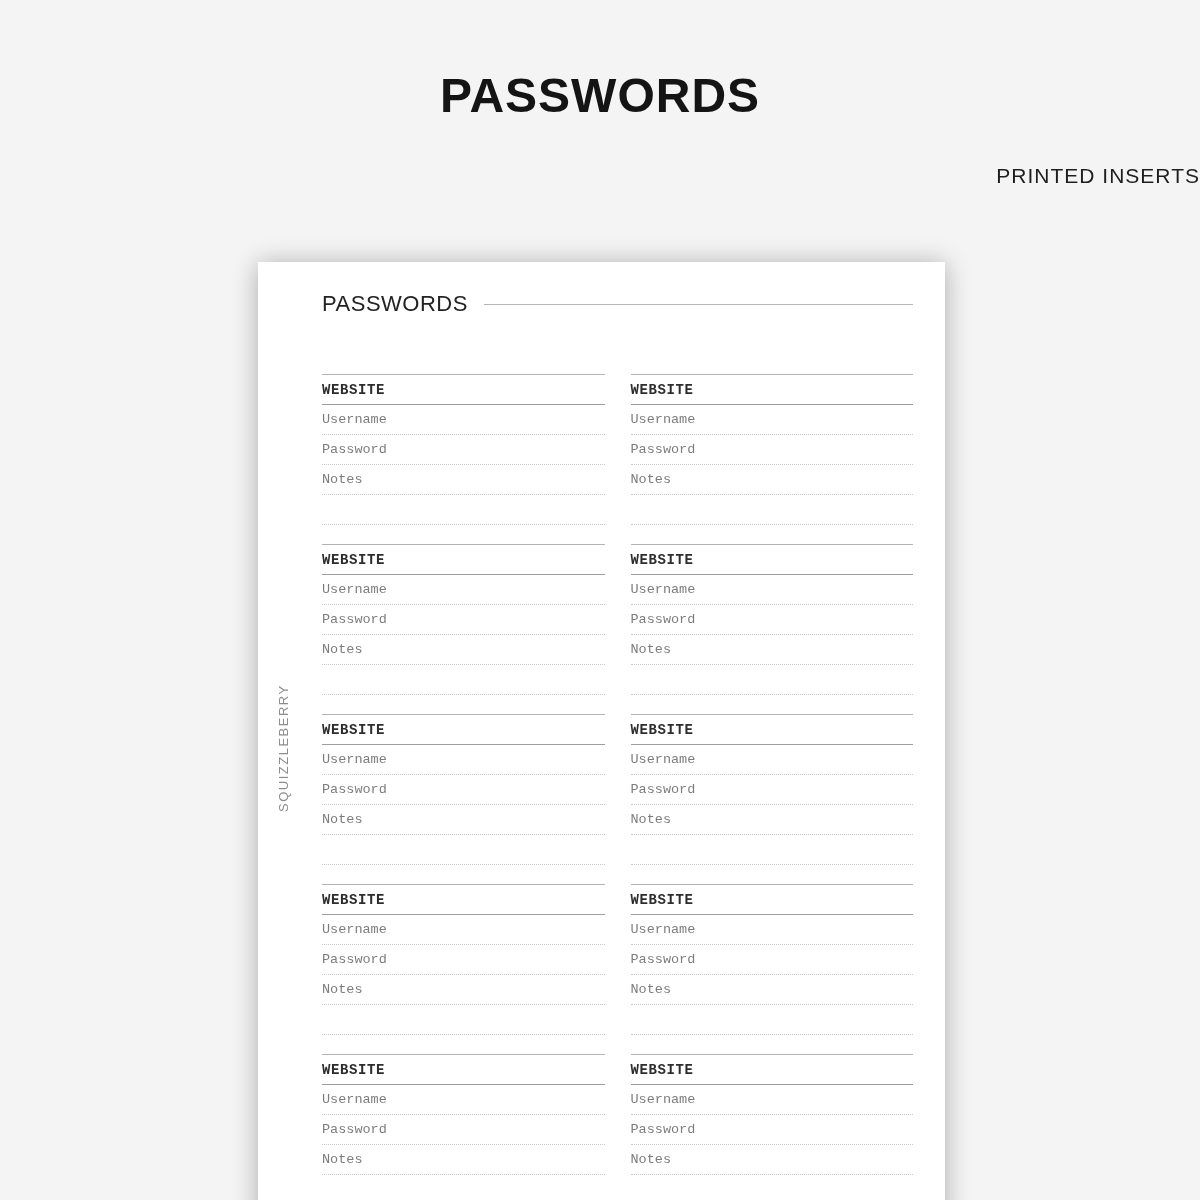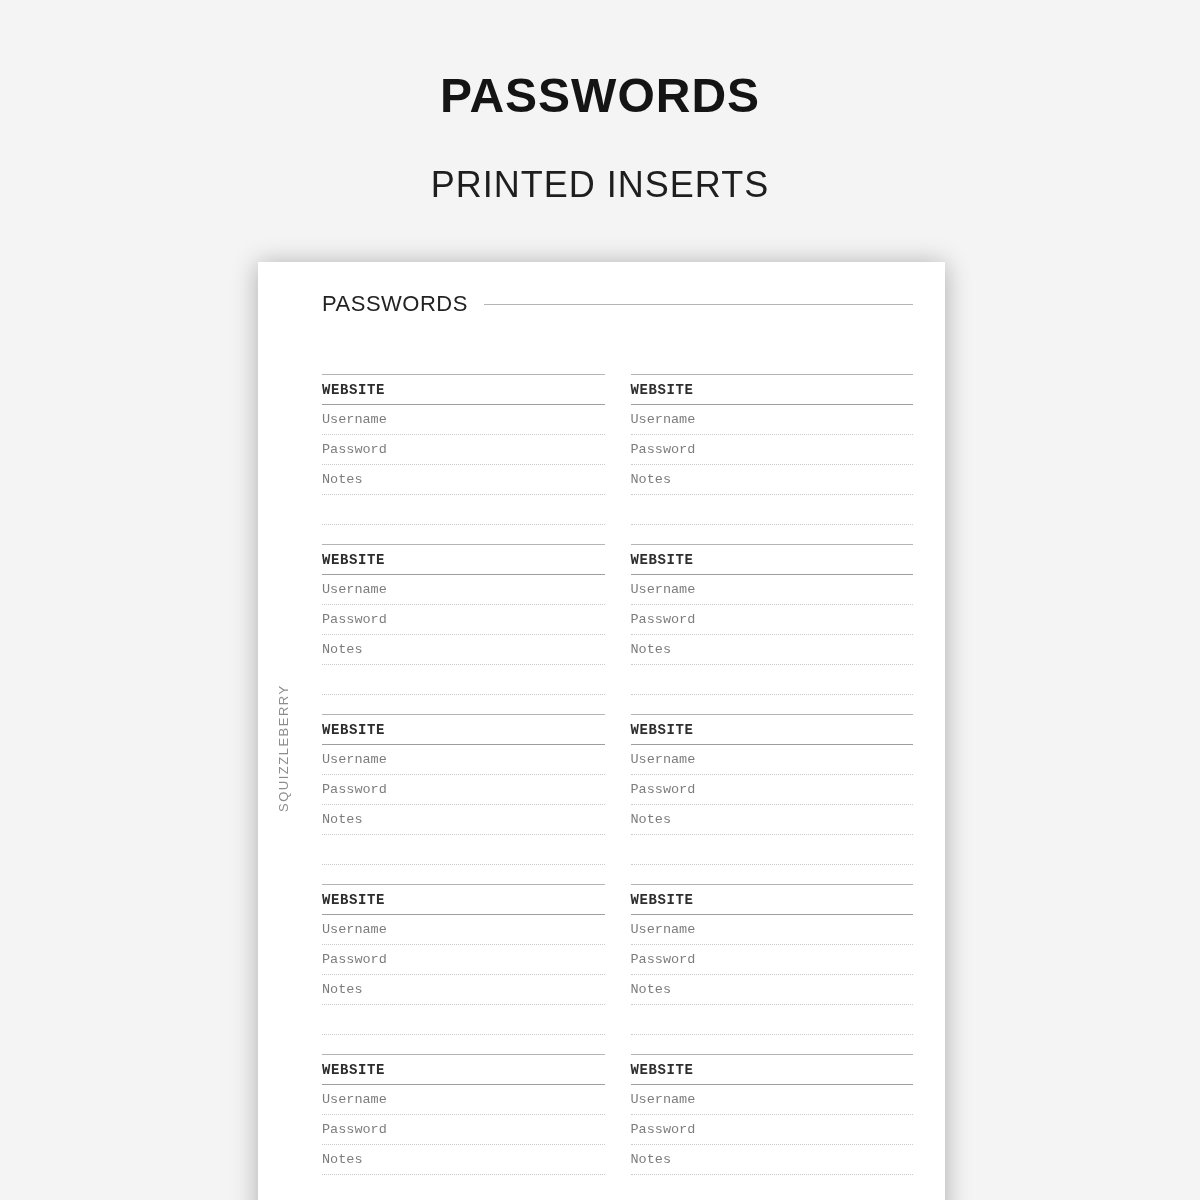--- a/index.html
+++ b/index.html
@@ -25,22 +25,22 @@
     font-size: 48px;
     font-weight: 800;
     letter-spacing: 1px;
     color: #141414;
   }
   .hero-subtitle {
     position: absolute;
     top: 164px;
     left: 0;
     width: 100%;
-    text-align: center;
-    font-size: 36px;
+    text-align: right;
+    font-size: 21px;
     font-weight: 400;
     letter-spacing: 1px;
     color: #1e1e1e;
   }
 
   
   .page {
     position: absolute;
     left: 258px;
     top: 262px;

